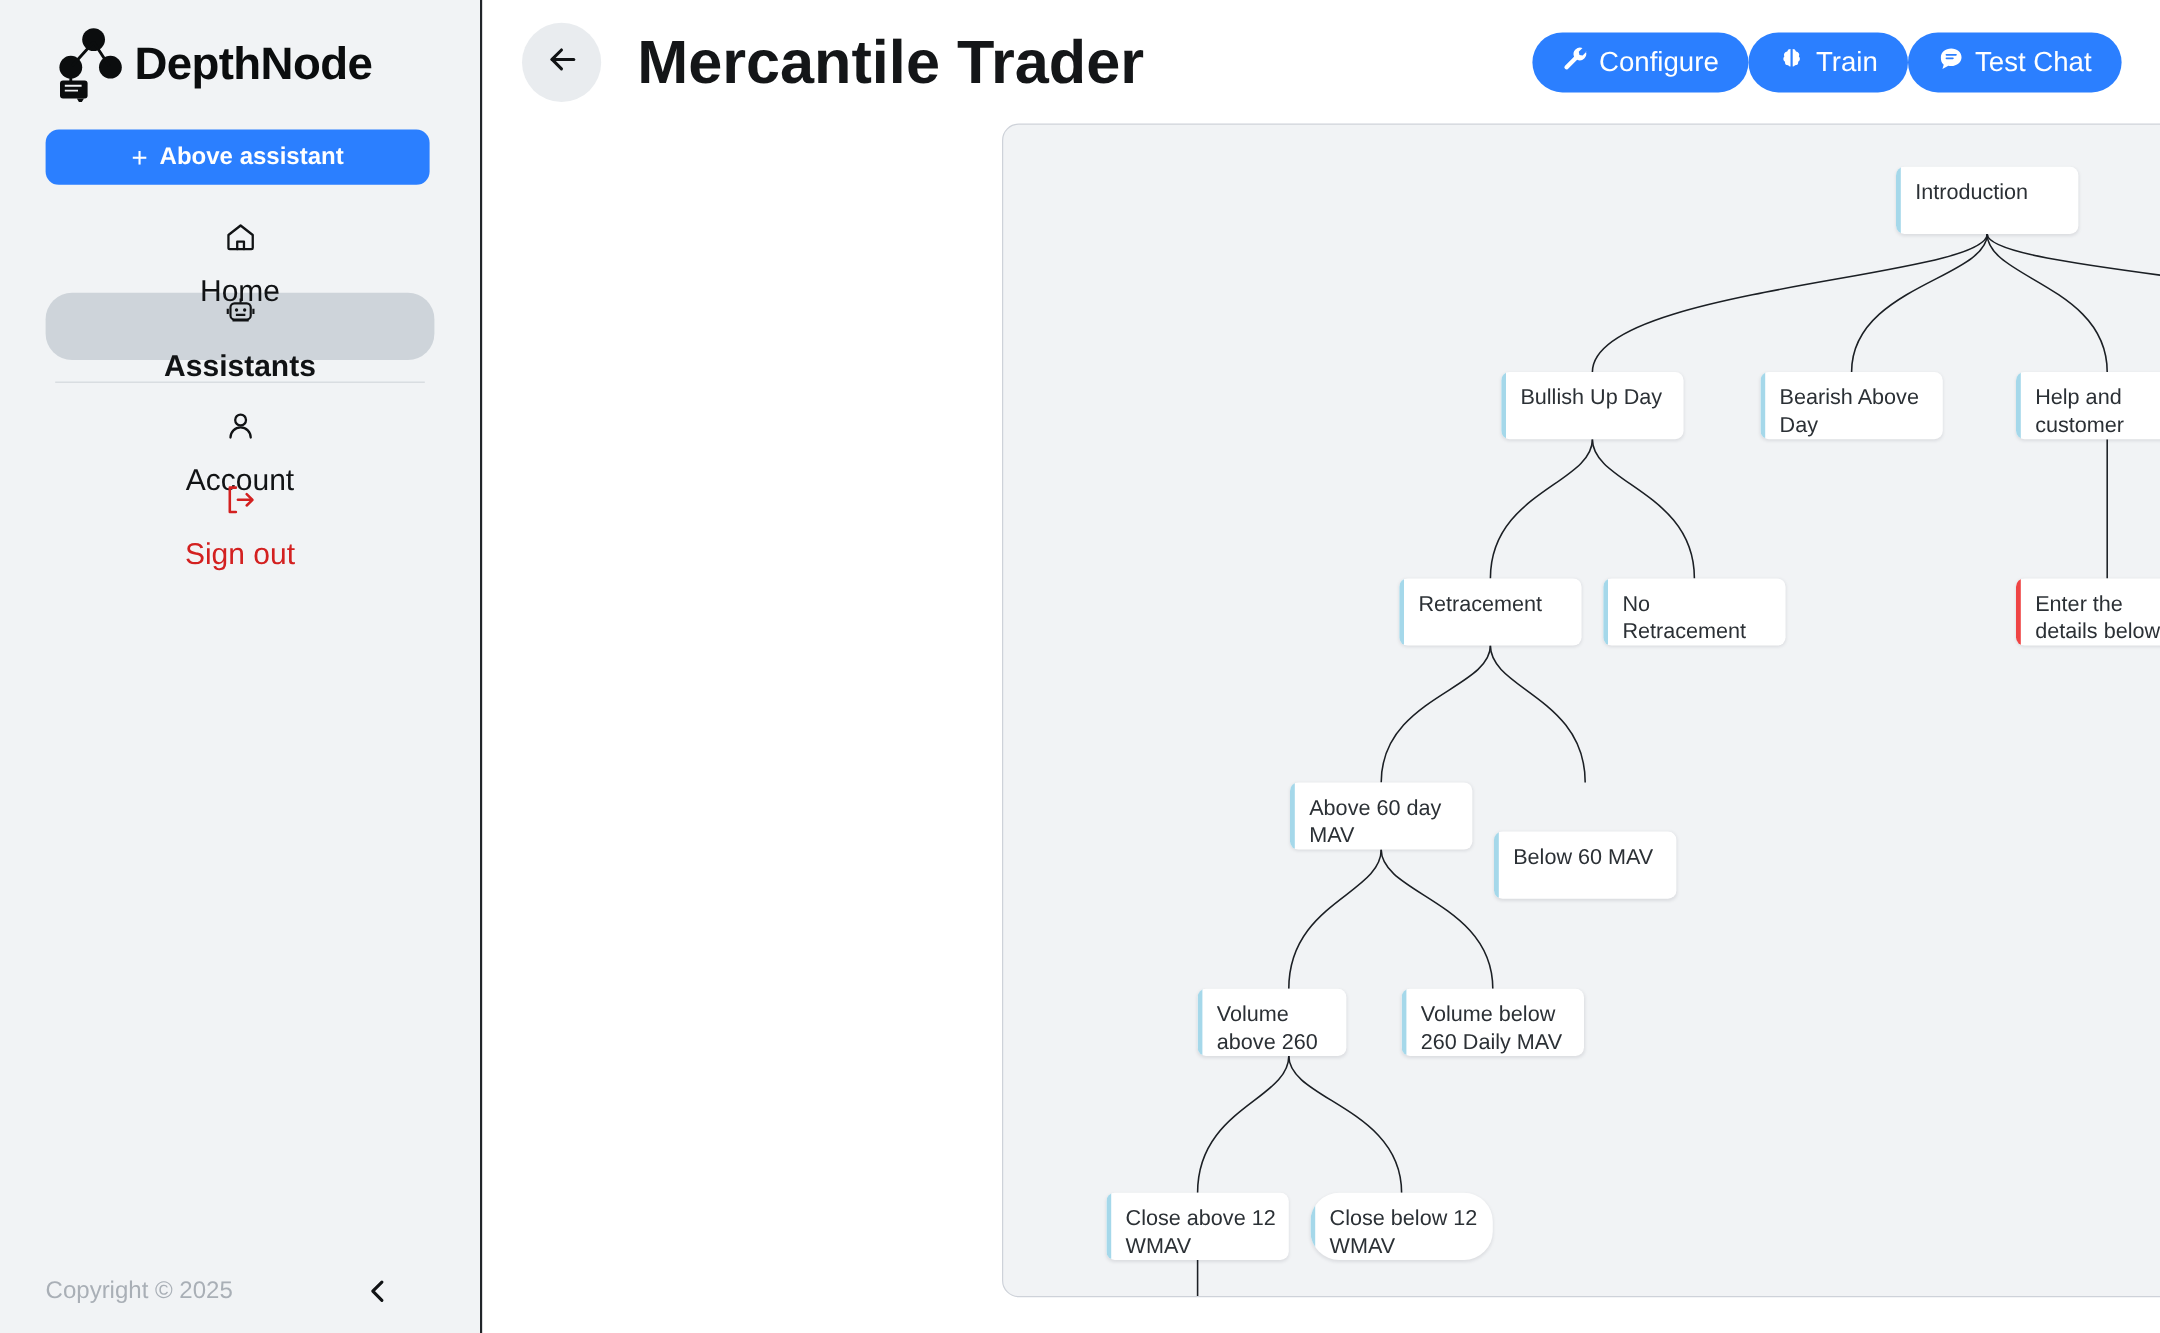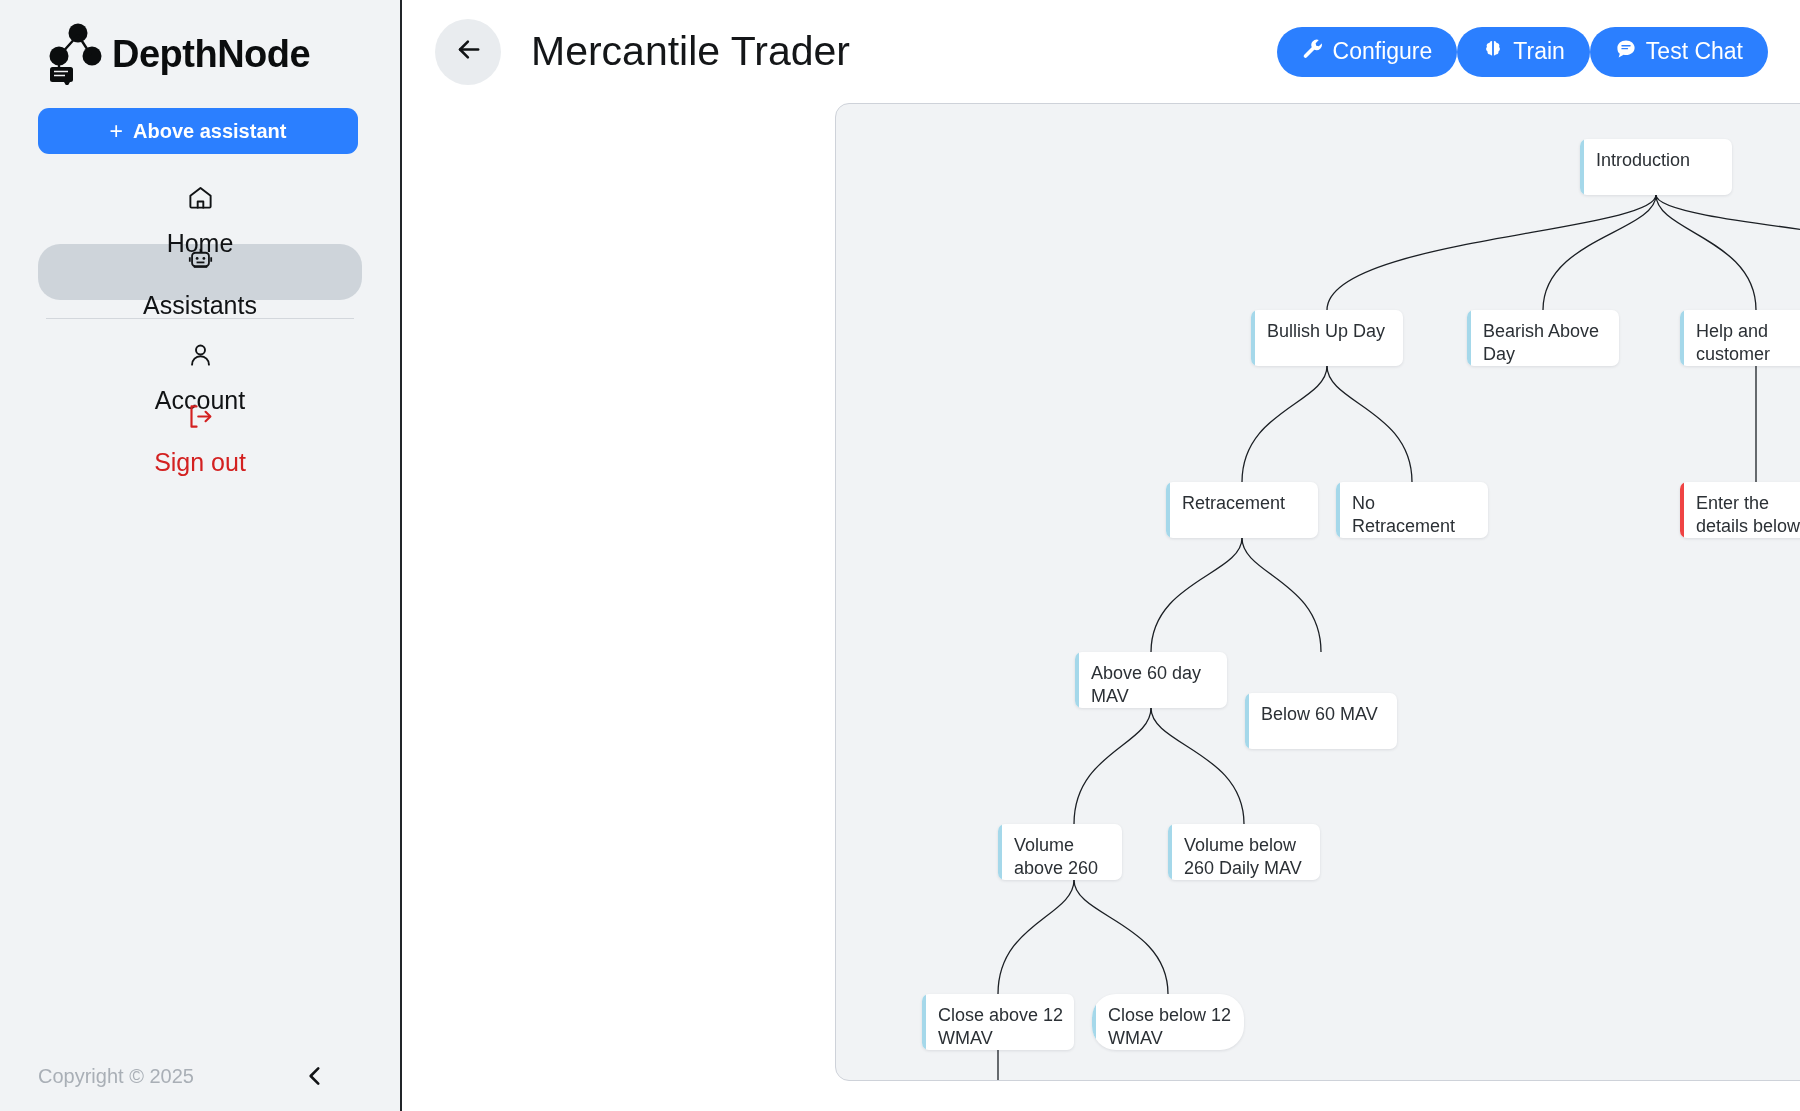--- a/index.html
+++ b/index.html
@@ -49,21 +49,21 @@
     display: flex; align-items: center; gap: 17px;
     height: 56px;
     padding: 0 16px;
     border-radius: 12px;
     cursor: pointer;
     color: #111315;
     font-size: 25px;
     margin-bottom: 6px;
     flex-direction: column;
   }
-  .nav-item.active { background: #ced4da; font-weight: 400; border-radius: 22px; }
+  .nav-item.active { background: #ced4da; font-weight: 700; border-radius: 22px; }
   .nav-item.danger { color: #d32020; }
   .nav-icon { width: 30px; height: 30px; flex-shrink: 0; display: flex; align-items: center; justify-content: center; }
   .nav-divider {
     height: 1px; background: #d3d7dc;
     margin: 18px 8px 20px 8px;
   }
   .footer {
     position: absolute; left: 0; bottom: 0;
     width: 100%; height: 70px;
     display: flex; align-items: center;
@@ -90,23 +90,23 @@
     padding: 0 32px 0 33px;
   }
   .back-btn {
     width: 66px; height: 66px;
     border-radius: 50%;
     background: #e9ecef;
     display: flex; align-items: center; justify-content: center;
     cursor: pointer; flex-shrink: 0;
   }
   .page-title {
-    font-size: 41px; color: #141618;
+    font-size: 51px; color: #141618;
     margin-left: 30px; white-space: nowrap;
-    font-weight: 400;
+    font-weight: 700;
   }
   .topbar-actions { margin-left: auto; display: flex; align-items: center; }
   .pill {
     display: flex; align-items: center; gap: 9px;
     height: 50px; padding: 0 25px;
     border-radius: 25px;
     background: #2b7fff; color: #ffffff;
     font-size: 23px; cursor: pointer; border: none;
     white-space: nowrap;
   }

